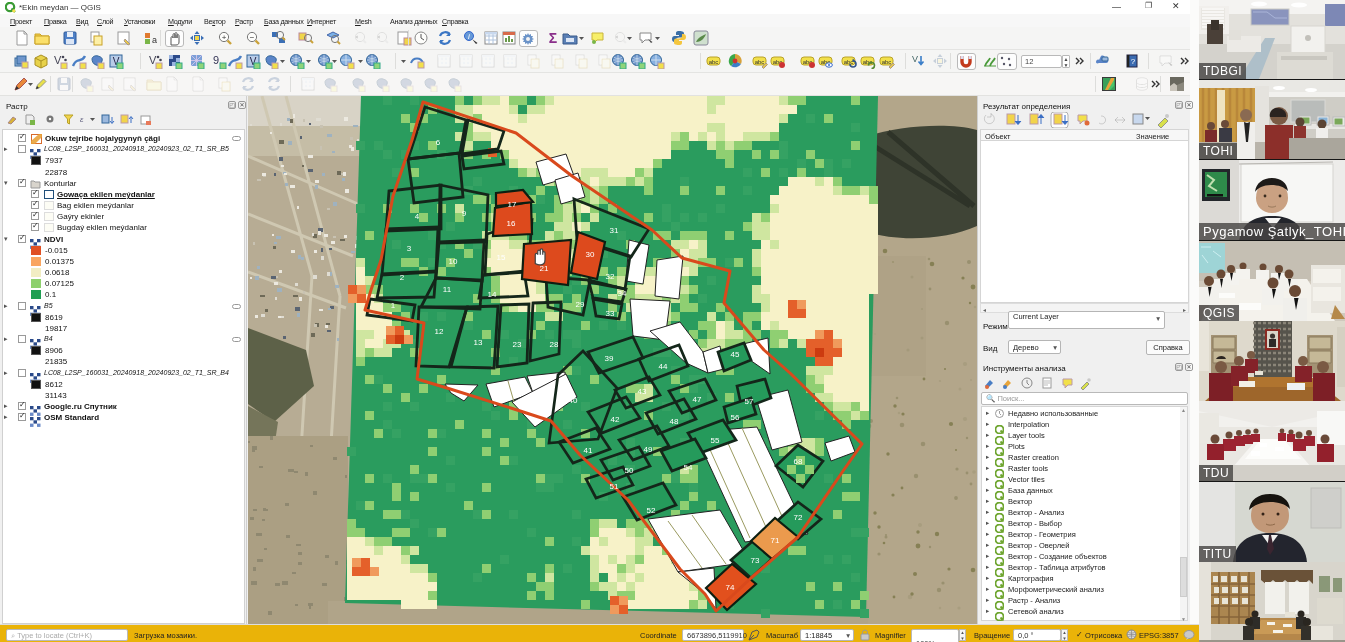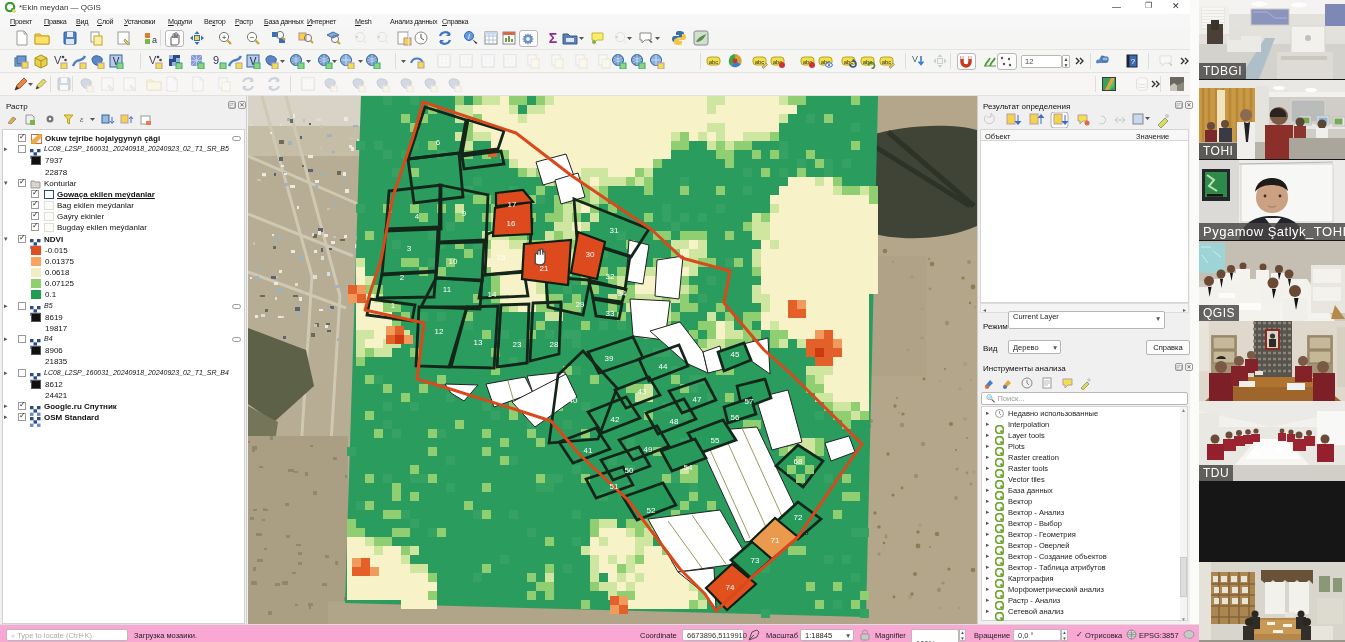--- a/index.html
+++ b/index.html
@@ -8,21 +8,21 @@
 #menubar{position:absolute;left:0;top:14px;width:1295px;height:13px;background:#f7f7f7;font-size:7.2px;color:#222;letter-spacing:-0.3px}
 #menubar span{position:absolute;top:3px}
 #tb1{position:absolute;left:0;top:27px;width:1199px;height:23px;background:#f5f5f4;border-bottom:1px solid #e4e4e2}
 #tb2{position:absolute;left:0;top:50px;width:1199px;height:23px;background:#f5f5f4;border-bottom:1px solid #e4e4e2}
 #tb3{position:absolute;left:0;top:73px;width:1199px;height:23px;background:#f7f6f5;border-bottom:1px solid #e2e2e0}
 .ic{position:absolute;width:17px;height:17px}
 #main{position:absolute;left:0;top:96px;width:1199px;height:528px}
 #lpanel{position:absolute;left:0;top:0;width:247px;height:528px;background:#f0f0f0;border-right:1px solid #cfcfcf}
 #canvas{position:absolute;left:248px;top:0;width:729px;height:528px;overflow:hidden;background:#b5a98f}
 #rpanel{position:absolute;left:977px;top:0;width:213px;height:528px;background:#f0f0f0;border-left:1px solid #cfcfcf}
-#statusbar{position:absolute;left:0;top:624px;width:1199px;height:18px;background:#f9a8d4;border-top:1px solid #ddd;font-size:7.5px;color:#333}
+#statusbar{position:absolute;left:0;top:624px;width:1199px;height:18px;background:#eab308;border-top:1px solid #ddd;font-size:7.5px;color:#333}
 #videos{position:absolute;left:1199px;top:0;width:146px;height:642px;background:#161616}
 .vt{position:absolute;left:0;width:146px;overflow:hidden}
 .vlabel{position:absolute;left:0;bottom:0;background:rgba(72,70,68,.82);color:#fff;padding:1px 4px;letter-spacing:.5px;white-space:nowrap}
 .chk{position:absolute;width:8px;height:8px;border:1px solid #9a9a9a;background:#fff;font-size:8px;line-height:7px;color:#111}
 .sw{position:absolute;width:10px;height:9px}
 .lrow{position:absolute;font-size:8px;color:#111;white-space:nowrap}
 .combo{position:absolute;background:#fff;border:1px solid #b5b5b5;border-radius:2px;font-size:7.5px;color:#222}
 .inp{position:absolute;background:#fff;border:1px solid #b9b9b9;border-radius:2px;font-size:7.5px;color:#444}
 </style></head>
 <body>
@@ -693,21 +693,21 @@
               <rect width="11" height="10" fill="#fff"></rect>
               <rect x="0" y="0" width="3.5" height="3.3" fill="#2a4a8a"></rect>
               <rect x="7" y="0" width="3.5" height="3.3" fill="#2a4a8a"></rect>
               <rect x="3.5" y="3.3" width="3.5" height="3.3" fill="#2a4a8a"></rect>
               <rect x="0" y="6.6" width="3.5" height="3.3" fill="#6a8ac8"></rect>
               <rect x="7" y="6.6" width="3.5" height="3.3" fill="#6a8ac8"></rect>
             </svg></div>
           <div class="lrow" style="left:44px;top:273px;font-style:italic;color:#555;color:#111;font-size:7px">LC08_L2SP_160031_20240918_20240923_02_T1_SR_B4</div>
           <div class="sw" style="left:31px;top:284px;background:#111;border:1px solid #555"></div>
           <div class="lrow" style="left:45px;top:284px;color:#111;font-size:8px">8612</div>
-          <div class="lrow" style="left:45px;top:295px;color:#111;font-size:8px">24421</div>
+          <div class="lrow" style="left:45px;top:295px;color:#111;font-size:8px">31143</div>
           <div style="position:absolute;left:4px;top:306px;font-size:7px;color:#555">▸</div>
           <div class="chk" style="left:18px;top:306px">
             <span style="position:absolute;left:0px;top:-2px;color:#222">✓</span>
           </div>
           <div style="position:absolute;left:30px;top:306px"><svg width="11" height="10" viewBox="0 0 11 10">
               <rect width="11" height="10" fill="#fff"></rect>
               <rect x="0" y="0" width="3.5" height="3.3" fill="#2a4a8a"></rect>
               <rect x="7" y="0" width="3.5" height="3.3" fill="#2a4a8a"></rect>
               <rect x="3.5" y="3.3" width="3.5" height="3.3" fill="#2a4a8a"></rect>
               <rect x="0" y="6.6" width="3.5" height="3.3" fill="#6a8ac8"></rect>
@@ -2180,20 +2180,33 @@
           <path d="M88 33h8v8h-8z" fill="#9c2431"></path>
           <circle cx="126" cy="38" r="4.5" fill="#6a4a38"></circle>
           <path d="M118 43h17v18h-17z" fill="#93202c"></path>
           <circle cx="83" cy="30" r="2.4" fill="#6a4a38"></circle>
           <path d="M79 32h8v8h-8z" fill="#9c2431"></path>
           <rect x="60" y="42" width="8" height="4" fill="#fff"></rect>
           <rect x="76" y="46" width="9" height="4" fill="#fff"></rect>
           <rect x="52" y="50" width="9" height="5" fill="#fff"></rect>
           <rect x="0" y="64" width="146" height="16" fill="#d2cfc8"></rect>
         </svg><div class="vlabel" style="font-size:12px">TDU</div></div>
+      <div class="vt" style="top:482px;height:80px"><svg width="146" height="80" viewBox="0 0 146 80" preserveAspectRatio="none">
+          <rect width="146" height="80" fill="#d6d8d1"></rect>
+          <rect x="0" y="0" width="36" height="80" fill="#e4e4e2"></rect>
+          <rect x="112" y="6" width="30" height="40" fill="#cfcfcb" stroke="#bdbdb9"></rect>
+          <path d="M52 34c0-13 9-20 19-20s19 7 19 20c0 9-7 17-19 17s-19-8-19-17z" fill="#c29878"></path>
+          <path d="M50 28c1-10 9-16 21-16s19 6 20 15c-5-5-11-7-20-7s-16 3-21 8z" fill="#16130f"></path>
+          <path d="M34 80c2-20 16-29 37-29s35 9 37 29z" fill="#23252e"></path>
+          <path d="M63 53h16l-8 11z" fill="#f2f1ef"></path>
+          <path d="M70 53h2l3 14-4 6-3-6z" fill="#3a2530"></path>
+          <circle cx="64" cy="32" r="1.5" fill="#332217"></circle>
+          <circle cx="79" cy="32" r="1.5" fill="#332217"></circle>
+          <path d="M67 42c2 1.5 6 1.5 9 0" stroke="#8f6a4a" fill="none"></path>
+        </svg><div class="vlabel" style="font-size:12px">TITU</div></div>
       <div class="vt" style="top:562px;height:81px"><svg width="146" height="81" viewBox="0 0 146 81" preserveAspectRatio="none">
           <rect width="146" height="81" fill="#d8d5cc"></rect>
           <rect x="0" y="0" width="12" height="81" fill="#e5e2da"></rect>
           <rect x="12" y="10" width="44" height="52" fill="#ab8650"></rect>
           <path d="M12 22h44M12 33h44M12 44h44M12 55h44" stroke="#86643a" stroke-width="1.6"></path>
           <path d="M20 10v52M30 10v52M40 10v52M50 10v52" stroke="#86643a" stroke-width="1.6"></path>
           <path d="M14 14h5v6h-5zM22 14h6v6h-6zM32 14h6v6h-6zM42 14h6v6h-6zM15 25h5v6h-5zM23 25h6v6h-6zM33 25h6v6h-6zM43 25h6v6h-6zM15 36h5v6h-5zM23 36h6v6h-6zM33 36h6v6h-6zM43 36h6v6h-6z" fill="#e8e4d6"></path>
           <rect x="62" y="8" width="52" height="10" fill="#6a5238"></rect>
           <path d="M62 18l6 5 6-5 6 5 6-5 6 5 6-5 6 5 6-5 4 4v-14H62z" fill="#6a5238"></path>
           <rect x="66" y="20" width="44" height="32" fill="#f2f1ec"></rect>

